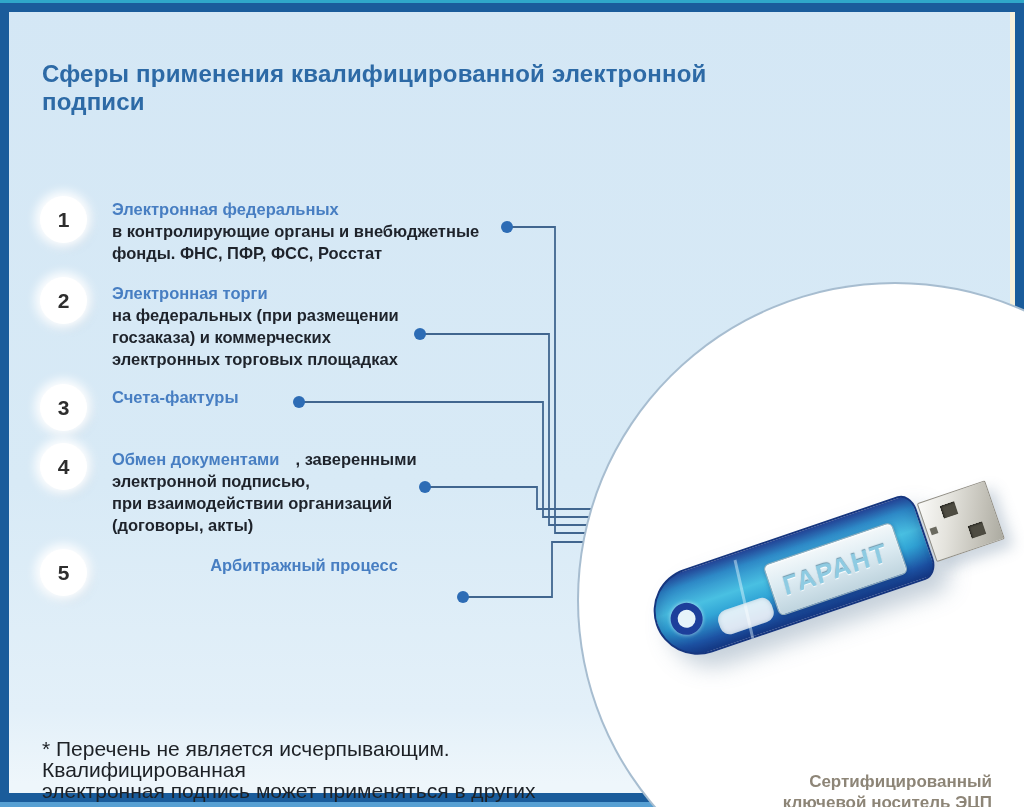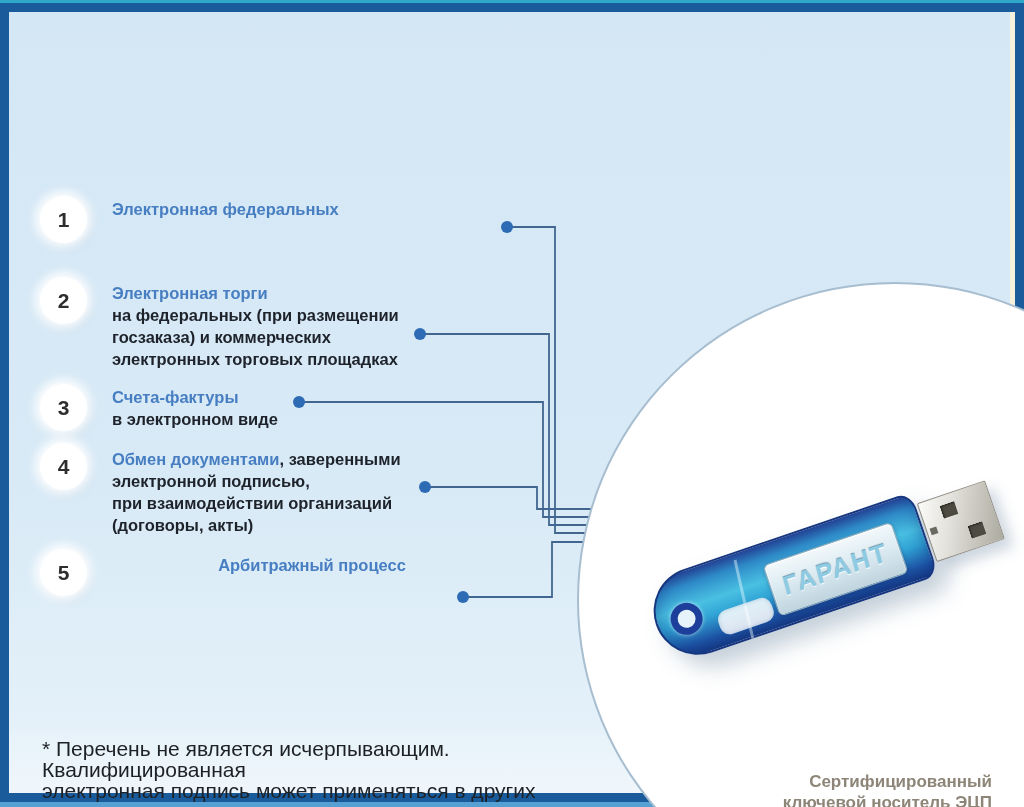--- a/index.html
+++ b/index.html
@@ -38,21 +38,21 @@
   
   .item-num{
     position:absolute;z-index:3;width:47px;height:47px;border-radius:50%;
     background:#ffffff;
     box-shadow:0 0 10px 5px rgba(255,255,255,.95),3px 4px 10px rgba(120,155,190,.30);
     display:flex;align-items:center;justify-content:center;
     font-size:21px;font-weight:700;color:#2e2e2e;
   }
   .item-text{position:absolute;z-index:3;left:112px;width:400px;font-size:16.5px;line-height:22px;font-weight:700;}
   .item-heading{color:#477ec2;}
-  .item-suffix{color:#1e232b;}
+  .item-suffix{color:#1e232b;margin-left:16px;}
   .item-body{color:#1e232b;white-space:pre-line;}
 
   
   .usb{position:absolute;z-index:3;left:656px;top:579px;width:360px;height:92px;
        transform:rotate(-18.8deg);transform-origin:0 46px;}
   .usb-body{
     position:absolute;left:0;top:2px;width:284px;height:88px;box-sizing:border-box;
     border-radius:44px 14px 14px 44px / 44px 18px 18px 44px;
     border:2px solid #16367f;
     background:linear-gradient(180deg,#2a4d9f 0%,#2f8cc9 16%,#49c0e2 42%,#31a5d6 60%,#1e55a6 86%,#173c86 100%);
@@ -100,20 +100,21 @@
 <div class="page">
 
   <div class="edge edge-top-teal"></div>
   <div class="edge edge-top"></div>
   <div class="edge edge-left"></div>
   <div class="edge edge-right-cream"></div>
   <div class="edge edge-right"></div>
   <div class="edge edge-bottom"></div>
   <div class="edge edge-bottom-light"></div>
 
+  <div class="title">Сферы применения квалифицированной электронной подписи</div>
 
   <svg class="connectors" width="1024" height="807">
     <g fill="none" stroke="#41668f" stroke-width="1.8">
       <polyline points="507,227 555,227 555,533 612,533"></polyline>
       <polyline points="420,334 549,334 549,525 612,525"></polyline>
       <polyline points="299,402 543,402 543,517 612,517"></polyline>
       <polyline points="425,487 537,487 537,509 612,509"></polyline>
       <polyline points="463,597 552,597 552,542 612,542"></polyline>
     </g>
     <g fill="#2d6cb5">
@@ -138,30 +139,31 @@
     </div>
   <div class="item-num" style="left:40px;top:443px;">
       <span>4</span>
     </div>
   <div class="item-num" style="left:40px;top:549px;">
       <span>5</span>
     </div>
 
   <div class="item-text" style="top:198px;">
     <div><span class="item-heading">Электронная федеральных</span><span class="item-suffix"></span></div>
+    <div class="item-body">в контролирующие органы и внебюджетные
+фонды. ФНС, ПФР, ФСС, Росстат</div>
   </div>
   <div class="item-text" style="top:282px;">
     <div><span class="item-heading">Электронная торги</span><span class="item-suffix"></span></div>
     <div class="item-body">на федеральных (при размещении
 госзаказа) и коммерческих
 электронных торговых площадках</div>
   </div>
   <div class="item-text" style="top:386px;">
     <div><span class="item-heading">Счета-фактуры</span><span class="item-suffix"></span></div>
-    <div class="item-body">в электронном виде</div>
   </div>
   <div class="item-text" style="top:448px;">
     <div><span class="item-heading">Обмен документами</span><span class="item-suffix">, заверенными</span></div>
     <div class="item-body">электронной подписью,
 при взаимодействии организаций
 (договоры, акты)</div>
   </div>
   <div class="item-text" style="top:554px;text-align:center;">
     <div><span class="item-heading">Арбитражный процесс</span><span class="item-suffix"></span></div>
   </div>

